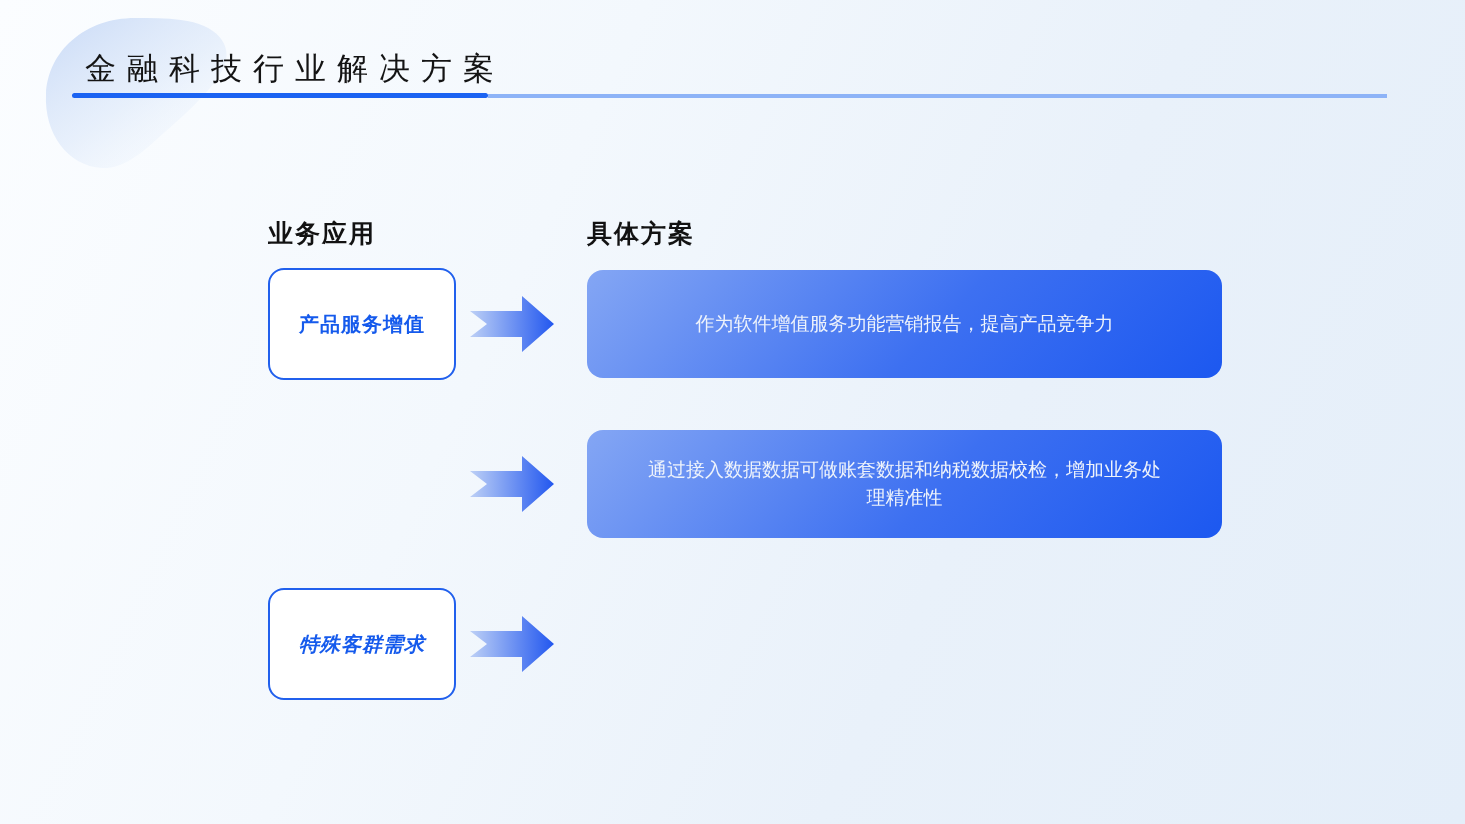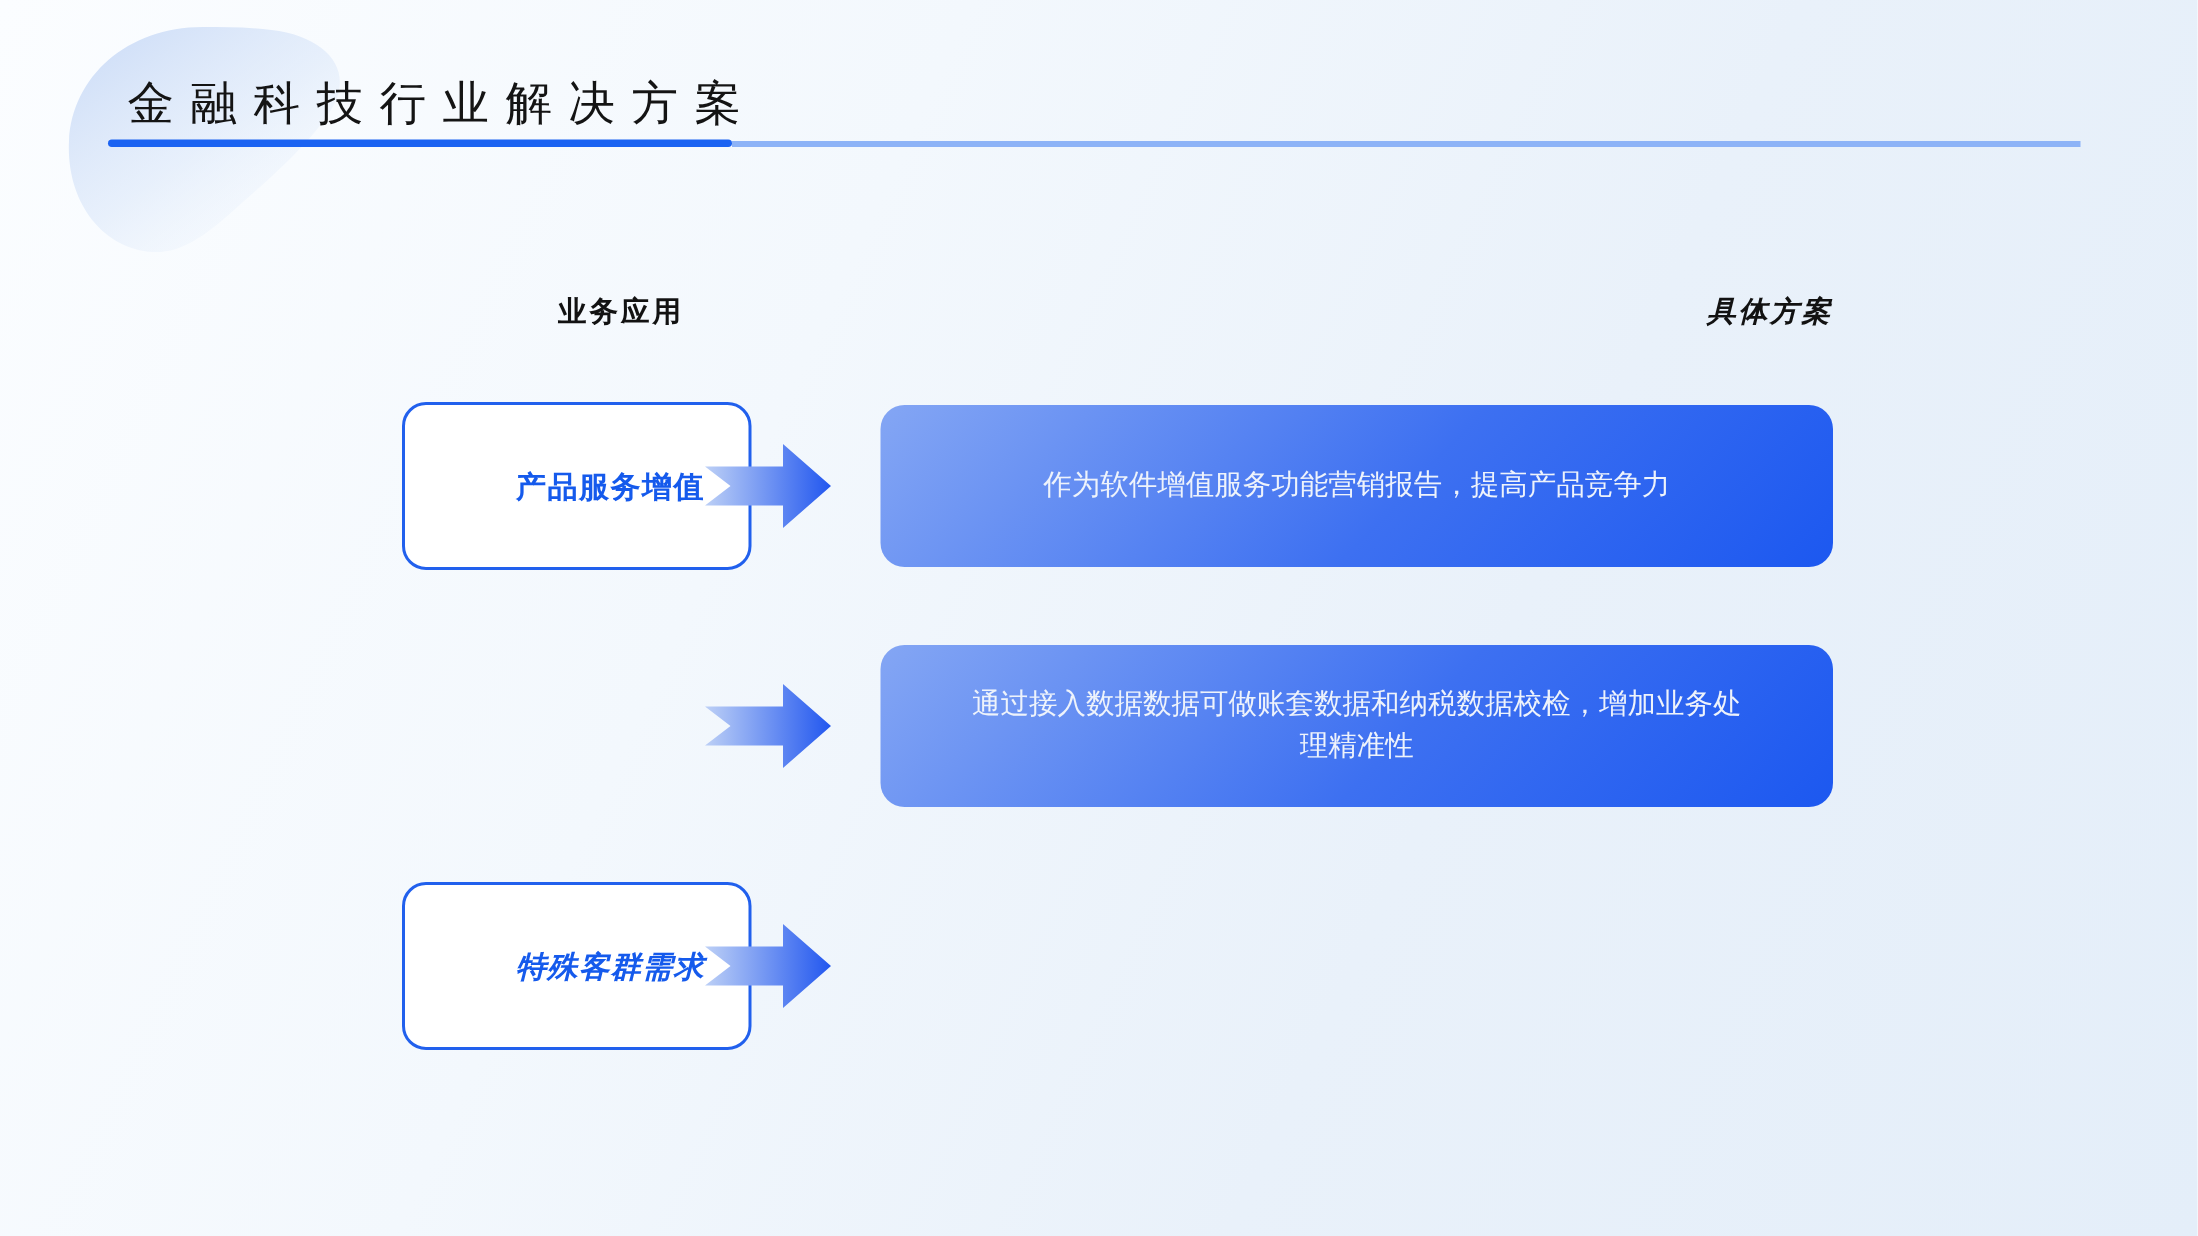--- a/index.html
+++ b/index.html
@@ -27,46 +27,45 @@
     width: 416px; height: 5px;
     background: var(--accent-blue, #1b63f2);
     border-radius: 3px;
   }
   .underline-extension {
     position: absolute; left: 488px; top: 94px;
     width: 899px; height: 4px;
     background: var(--underline-light, #8db3f7);
   }
   .col-header {
-    position: absolute; top: 195px;
-    text-align: right;
-    font-size: 19px; font-weight: 800;
+    position: absolute; top: 217px;
+    text-align: left;
+    font-size: 25px; font-weight: 800;
     color: #121212;
     letter-spacing: 2px;
   }
   .col-header.left  { left: 268px; width: 188px; }
-  .col-header.right { left: 587px; width: 635px; font-style: italic; }
+  .col-header.right { left: 587px; width: 635px; }
   .flow-row {
     position: absolute; left: 268px;
     width: 954px; height: 112px;
   }
   .flow-row.r0 { top: 268px; }
   .flow-row.r1 { top: 428px; }
   .flow-row.r2 { top: 588px; font-style: italic; }
   .app-box {
     position: absolute; left: 0; top: 0;
     width: 184px; height: 108px;
     background: #ffffff;
     border: 2px solid var(--box-border, #2160ed);
     border-radius: 16px;
     display: flex; align-items: center; justify-content: center;
     font-size: 20px; font-weight: 700;
     color: var(--box-text, #155aec);
     letter-spacing: 1px;
-    padding-left: 45px;
   }
   .arrow-icon {
     position: absolute; left: 202px; top: 28px;
     width: 84px; height: 56px;
   }
   .solution-panel {
     position: absolute; left: 319px; top: 2px;
     width: 635px; height: 108px;
     box-sizing: border-box;
     border-radius: 16px;

